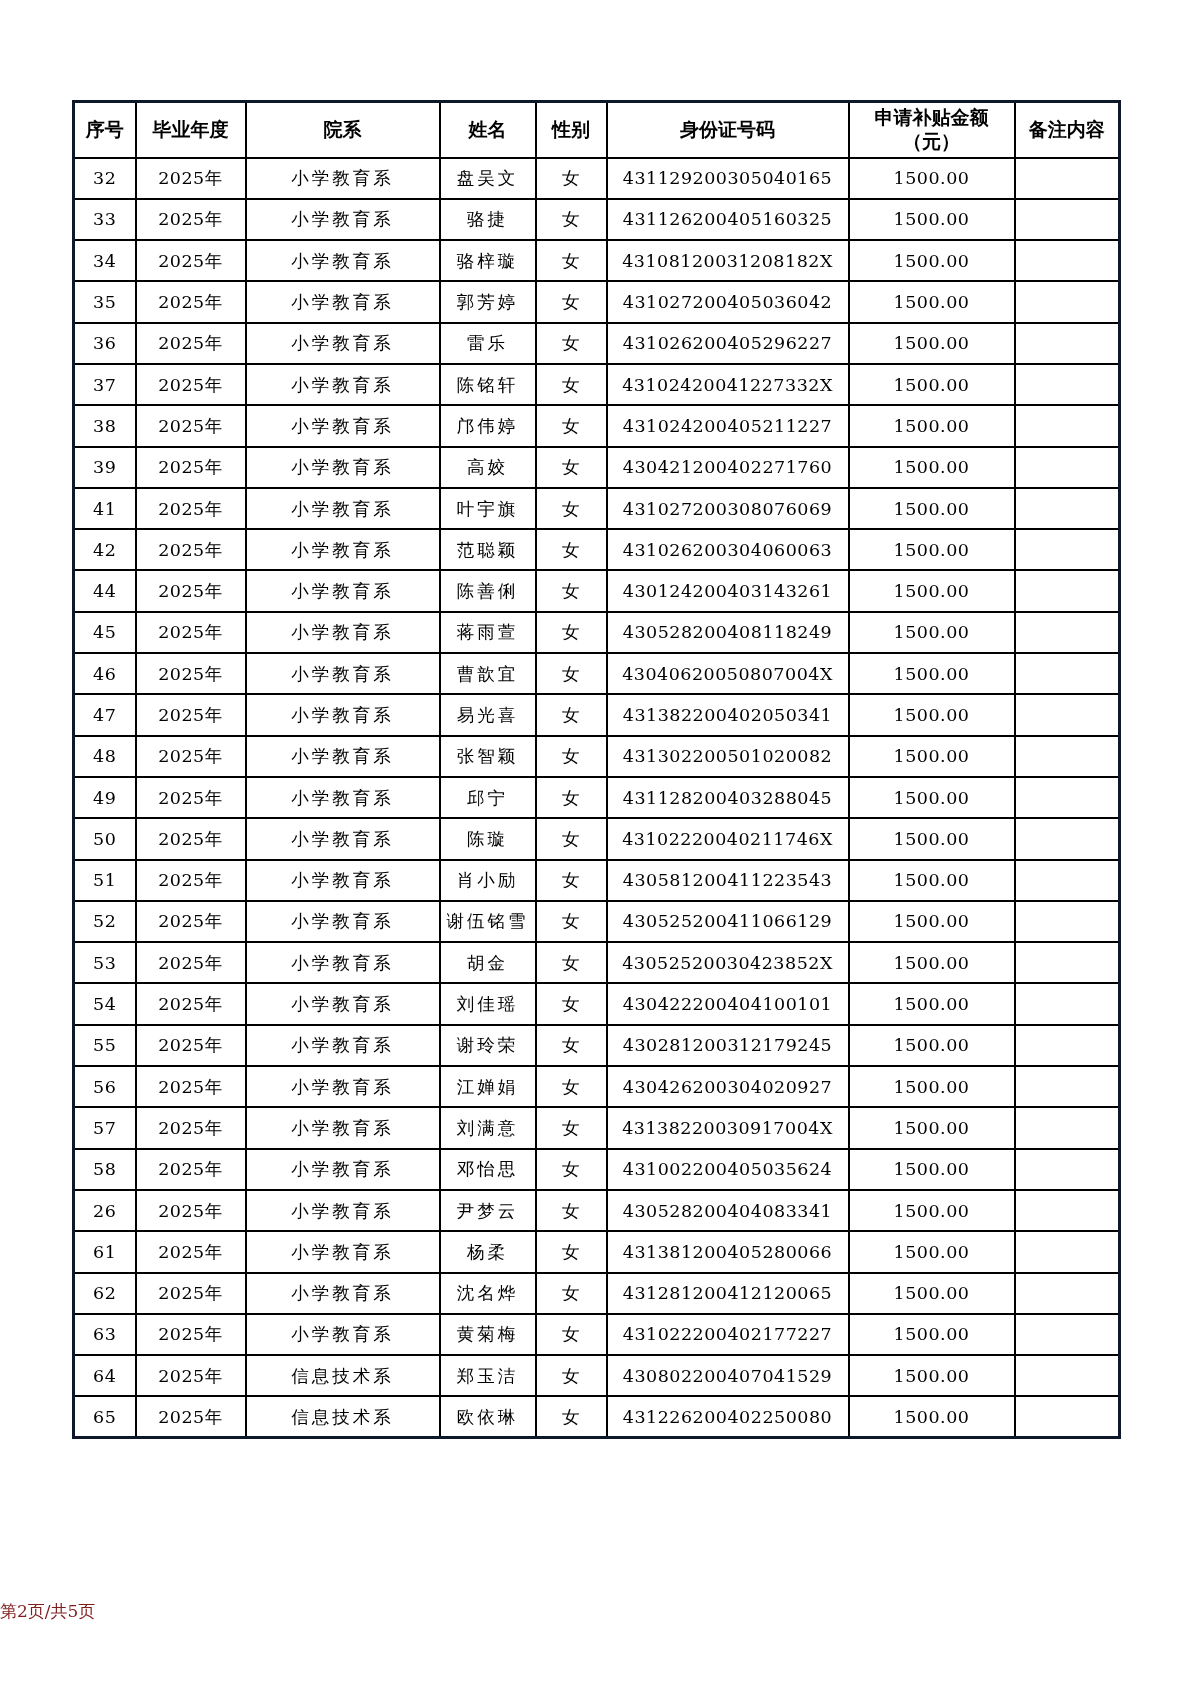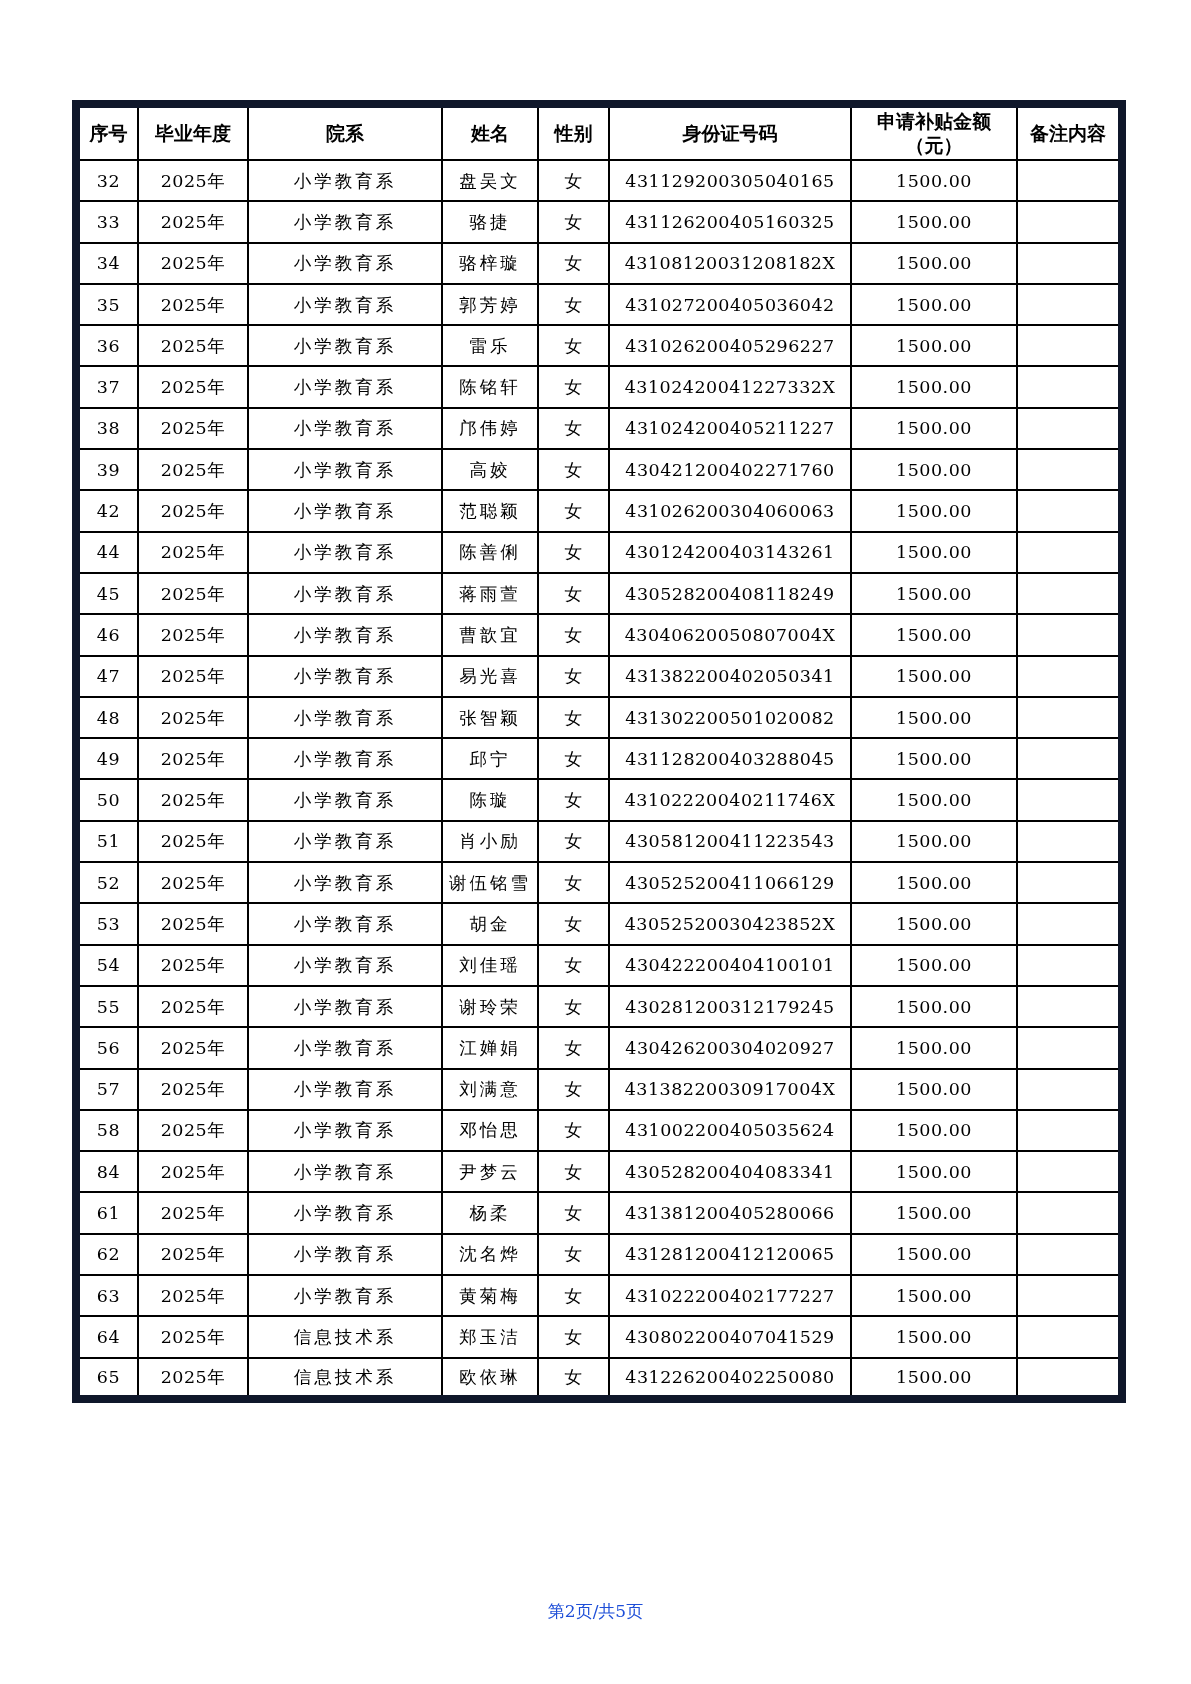--- a/index.html
+++ b/index.html
@@ -19,21 +19,21 @@
     background: #ffffff;
     overflow: hidden;
   }
   table.roster {
     position: absolute;
     left: 72px;
     top: 100px;
     width: 1046px;
     border-collapse: collapse;
     table-layout: fixed;
-    border: 8px solid #0f172a;
+    border: 3px solid #0f172a;
   }
   table.roster th,
   table.roster td {
     border: 2px solid #000000;
     text-align: center;
     vertical-align: middle;
     overflow: hidden;
   }
   table.roster th {
     font-family: "DejaVu Sans", sans-serif;
@@ -56,24 +56,24 @@
   }
   table.roster td.col-id {
     letter-spacing: 0.5px;
     border-radius: 16px;
   }
   .footer {
     position: absolute;
     left: 0;
     top: 1600px;
     width: 1191px;
-    text-align: center;
+    text-align: left;
     font-family: "DejaVu Serif", serif;
     font-size: 17px;
-    color: #1d4ed8;
+    color: #7f1d1d;
   }
 </style>
 </head>
 <body>
 
 <div class="page">
 
   <table class="roster">
     <colgroup>
       <col style="width:62px">
@@ -173,20 +173,30 @@
           <td class="col-index">39</td>
           <td class="col-grad-year">2025年</td>
           <td class="col-department">小学教育系</td>
           <td class="col-name">高姣</td>
           <td class="col-gender">女</td>
           <td class="col-id">430421200402271760</td>
           <td class="col-subsidy">1500.00</td>
           <td class="col-remarks"></td>
         </tr>
         <tr>
+          <td class="col-index">41</td>
+          <td class="col-grad-year">2025年</td>
+          <td class="col-department">小学教育系</td>
+          <td class="col-name">叶宇旗</td>
+          <td class="col-gender">女</td>
+          <td class="col-id">431027200308076069</td>
+          <td class="col-subsidy">1500.00</td>
+          <td class="col-remarks"></td>
+        </tr>
+        <tr>
           <td class="col-index">42</td>
           <td class="col-grad-year">2025年</td>
           <td class="col-department">小学教育系</td>
           <td class="col-name">范聪颖</td>
           <td class="col-gender">女</td>
           <td class="col-id">431026200304060063</td>
           <td class="col-subsidy">1500.00</td>
           <td class="col-remarks"></td>
         </tr>
         <tr>
@@ -333,21 +343,21 @@
           <td class="col-index">58</td>
           <td class="col-grad-year">2025年</td>
           <td class="col-department">小学教育系</td>
           <td class="col-name">邓怡思</td>
           <td class="col-gender">女</td>
           <td class="col-id">431002200405035624</td>
           <td class="col-subsidy">1500.00</td>
           <td class="col-remarks"></td>
         </tr>
         <tr>
-          <td class="col-index">84</td>
+          <td class="col-index">26</td>
           <td class="col-grad-year">2025年</td>
           <td class="col-department">小学教育系</td>
           <td class="col-name">尹梦云</td>
           <td class="col-gender">女</td>
           <td class="col-id">430528200404083341</td>
           <td class="col-subsidy">1500.00</td>
           <td class="col-remarks"></td>
         </tr>
         <tr>
           <td class="col-index">61</td>

